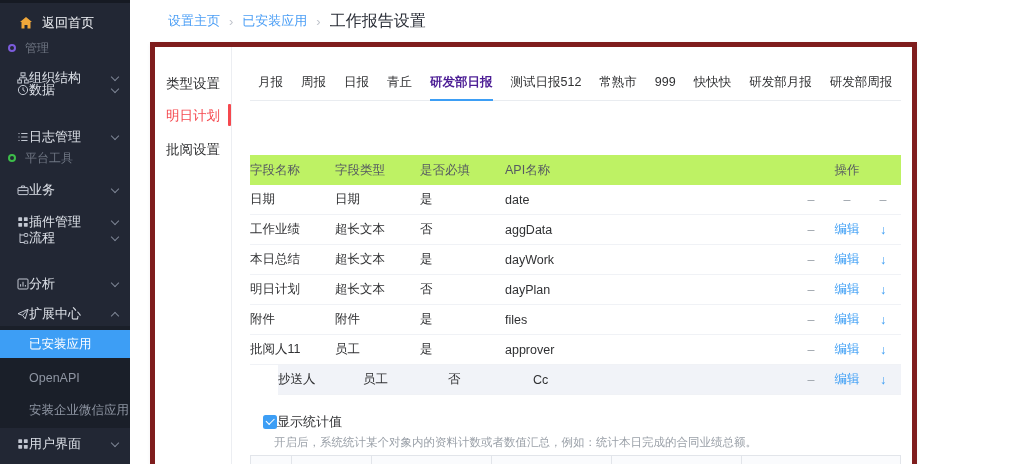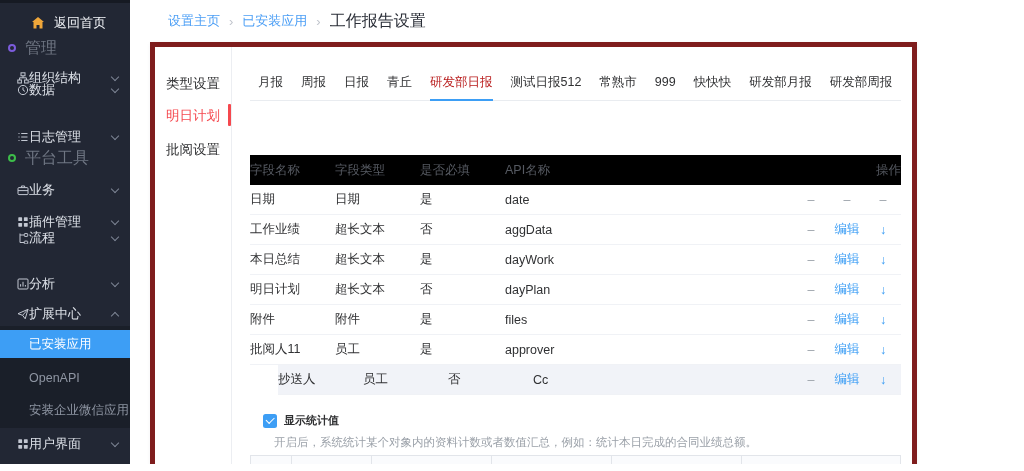--- a/index.html
+++ b/index.html
@@ -6,27 +6,27 @@
   body { font-family:"Liberation Sans","DejaVu Sans",sans-serif; background:#fff; }
   .screen { position:relative; width:1024px; height:471px; background:#fff; overflow:hidden; }
   .app { position:absolute; left:0; top:0; width:1024px; height:464px; overflow:hidden; background:#fff; }
 
   
   .sidebar { position:absolute; left:0; top:0; width:130px; height:464px; background:#222734; color:#dde1e8; font-size:13px; }
   .side-edge { position:absolute; left:0; top:0; width:100%; height:3px; background:#161a23; }
   .srow { position:absolute; left:0; width:130px; height:28px; display:flex; align-items:center; cursor:pointer; }
   .srow .icon { position:absolute; left:17px; width:12px; height:12px; display:flex; }
   .srow .lbl { position:absolute; left:29px; white-space:nowrap; }
-  .srow.section { color:#6f7683; font-size:16px; cursor:default; }
+  .srow.section { color:#6f7683; font-size:12px; cursor:default; }
   .srow.section .ring { position:absolute; left:8px; width:8px; height:8px; border-radius:50%; border:2px solid #7c5cdb; }
   .srow.section .ring.green { border-color:#3dbd4a; }
   .srow.section .lbl { left:25px; }
   .chev { position:absolute; right:12px; width:6px; height:6px; border-right:1.4px solid #7d8594; border-bottom:1.4px solid #7d8594; transform:rotate(45deg); margin-top:-2px; }
   .chev.up { transform:rotate(-135deg); margin-top:3px; }
-  .home-row { position:absolute; left:12px; top:8; width:104px; height:30px; display:flex; align-items:center; cursor:pointer; }
+  .home-row { position:absolute; left:0; top:8; width:104px; height:30px; display:flex; align-items:center; cursor:pointer; }
   .home-row .home-ic { position:absolute; left:19px; width:14px; height:14px; }
   .home-row .lbl { position:absolute; left:42px; color:#f2f4f8; font-weight:500; font-size:13px; white-space:nowrap; }
   .submenu { position:absolute; left:0; top:326px; width:130px; height:102px; background:#1a1f29; }
   .subrow { position:absolute; left:0; width:130px; height:28px; display:flex; align-items:center; color:#8e95a2; cursor:pointer; }
   .subrow .lbl { position:absolute; left:29px; white-space:nowrap; font-size:12.5px; }
   .subrow.active { background:#3d9ef5; color:#fff; font-weight:500; }
   svg.sic { width:12px; height:12px; }
 
   
   .main { position:absolute; left:130px; top:0; right:0; height:464px; background:#fff; }
@@ -39,38 +39,38 @@
 
   
   .smenu-item { position:absolute; left:0; width:76px; text-align:center; font-size:13.5px; color:#303133; cursor:pointer; }
   .smenu-item.active { color:#f5484e; }
   .smenu-indicator { position:absolute; left:73px; top:57px; width:3px; height:22px; background:#f5484e; border-radius:1px; }
   .vdivider { position:absolute; left:76px; top:0; bottom:0; width:1px; background:#eceef2; }
 
   
   .tabs { position:absolute; left:95px; top:18px; width:651px; height:36px; display:flex; align-items:stretch; gap:18px; padding-left:8px; border-bottom:1px solid #e9ecf0; font-size:12.5px; color:#303133; }
   .tab { display:flex; align-items:center; white-space:nowrap; cursor:pointer; border-bottom:2px solid transparent; margin-bottom:-1px; }
-  .tab.active { color:#b91c1c; border-bottom-color:#3d9ef5; font-weight:400; }
+  .tab.active { color:#4c1d95; border-bottom-color:#3d9ef5; font-weight:700; }
 
   
   .ftable { position:absolute; left:95px; top:108px; width:651px; font-size:12.5px; color:#303133; }
   .tr { display:flex; align-items:center; height:30px; border-bottom:1px solid #f0f2f6; }
-  .tr.head { background:#000000; color:#565a62; border-bottom:none; }
+  .tr.head { background:#bef264; color:#565a62; border-bottom:none; }
   .tr.hl { background:#f1f3f8;margin-left:28px; }
   .td { white-space:nowrap; overflow:hidden; }
   .c1 { width:85px; } .c2 { width:85px; } .c3 { width:85px; } .c4 { flex:1; }
   .op { width:36px; text-align:center; color:#9aa0a8; }
-  .ophead { width:108px; text-align:right; }
+  .ophead { width:108px; text-align:center; }
   .op.link { color:#3d9ef5; cursor:pointer; }
 
   
   .stats-row { position:absolute; left:108px; top:366px; display:flex; align-items:center; }
   .checkbox { width:14px; height:14px; background:#3d9ef5; border-radius:2.5px; position:relative; cursor:pointer; }
   .checkbox::after { content:""; position:absolute; left:3px; top:3.2px; width:7px; height:3.5px; border-left:1.7px solid #fff; border-bottom:1.7px solid #fff; transform:rotate(-45deg); }
-  .stats-label { margin-left:7px; font-size:11px; color:#303133; font-weight:700; }
+  .stats-label { font-size:13px; color:#303133; font-weight:400; }
   .stats-desc { position:absolute; left:119px; top:388px; font-size:11.5px; color:#9aa0a8; white-space:nowrap; }
 
   
   .mini-table { position:absolute; left:95px; top:408px; width:651px; height:40px; border:1px solid #e2e5ea; background:#fafbfd; }
   .mini-table .vl { position:absolute; top:0; bottom:0; width:1px; background:#e2e5ea; }
 </style>
 </head>
 <body>
 
 <div class="screen">

